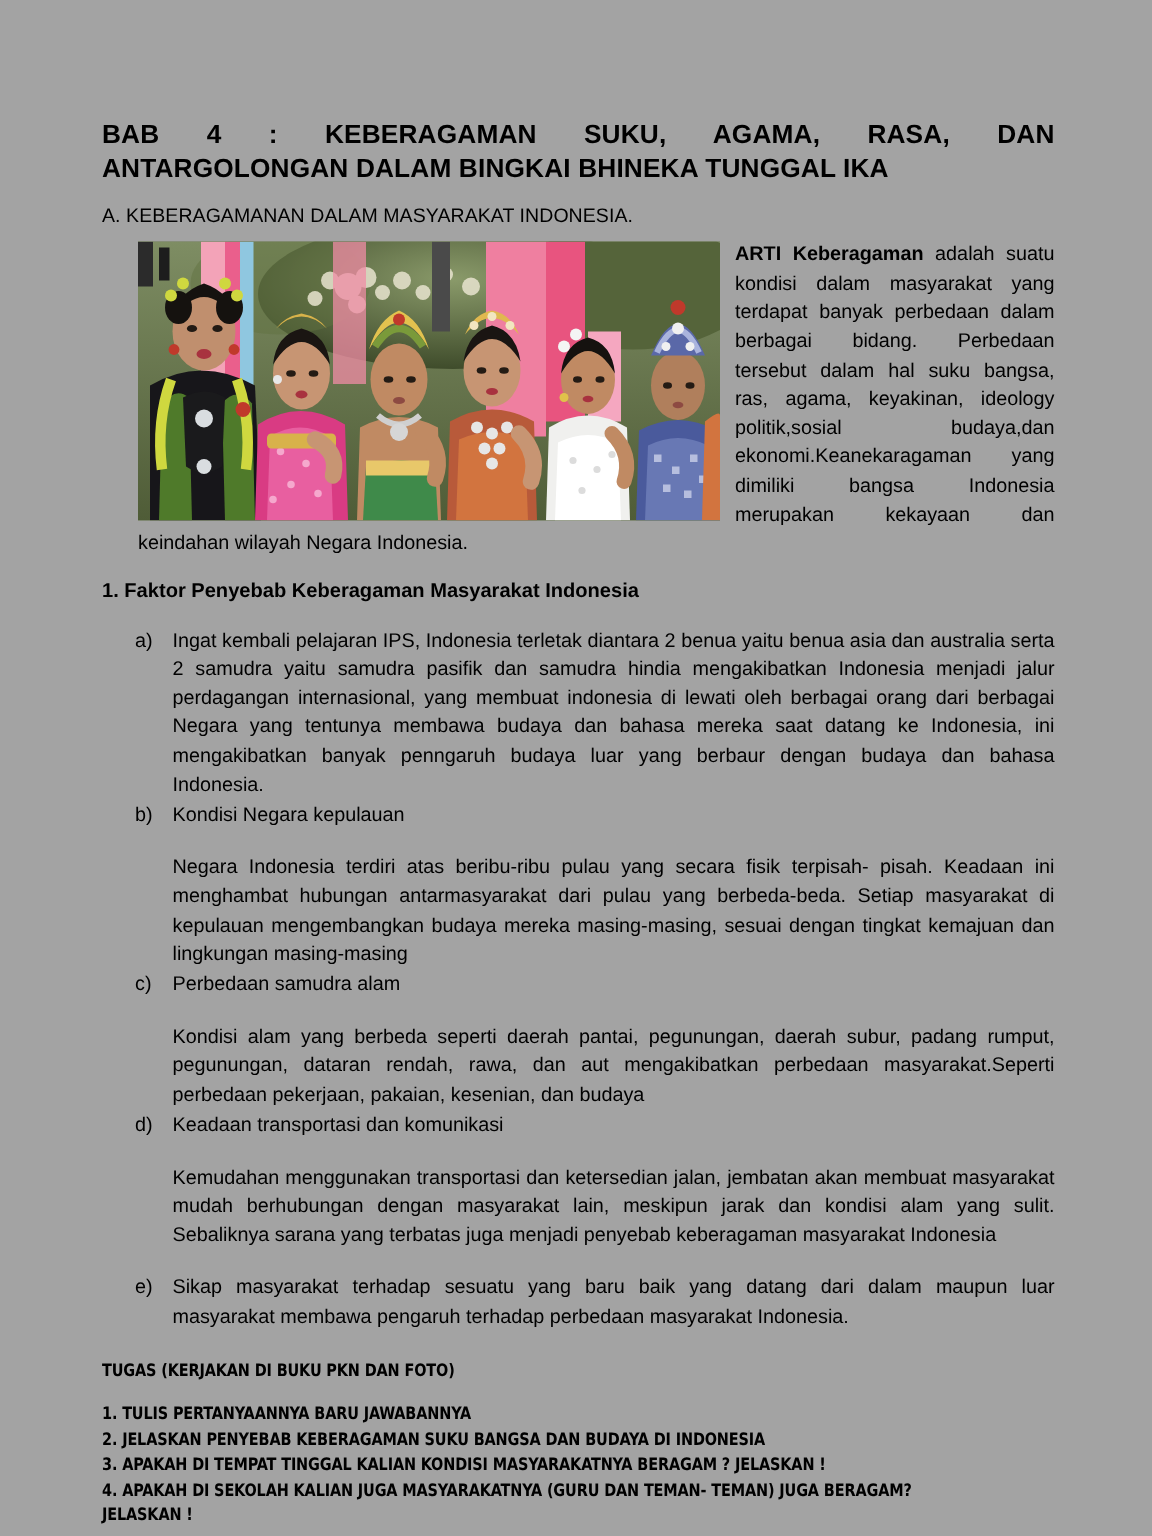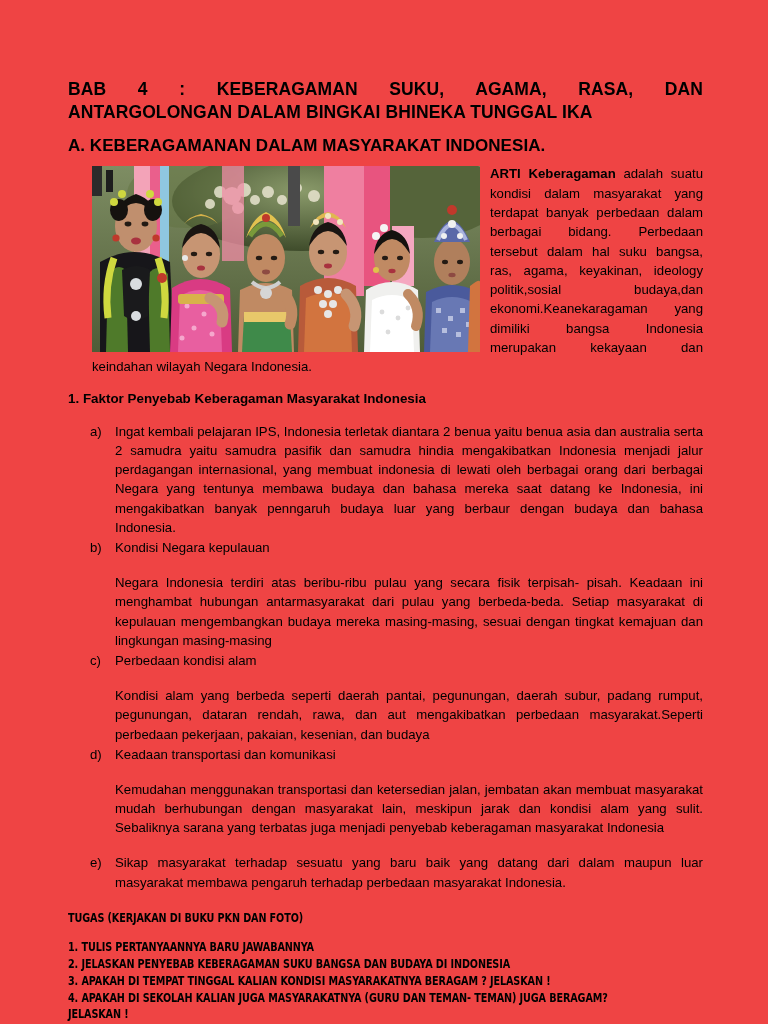--- a/index.html
+++ b/index.html
@@ -11,21 +11,21 @@
     width: 768px;
     height: 1024px;
     font-family: "Liberation Sans", sans-serif;
     color: #000000;
     -webkit-font-smoothing: antialiased;
   }
   .page {
     position: relative;
     width: 768px;
     height: 1024px;
-    background: #ef4444;
+    background: #a3a3a3;
     box-sizing: border-box;
     padding: 78px 65px 0 68px;
     overflow: hidden;
   }
 
   
   .chapter-title {
     font-size: 17.5px;
     font-weight: bold;
     line-height: 1.32;
@@ -35,22 +35,22 @@
     margin: 0 0 6px 0;
   }
   .chapter-title .line2 {
     display: block;
     text-align: center;
     text-align-last: left;
   }
 
   
   .section-heading {
-    font-size: 17px;
-    font-weight: bold;
+    font-size: 13px;
+    font-weight: normal;
     margin: 12px 0 8px 0;
     letter-spacing: 0.05px;
   }
 
   
   .intro-block {
     font-size: 13.2px;
     line-height: 1.465;
     text-align: justify;
     margin: 0;
@@ -351,21 +351,21 @@
     </li>
 
     <li class="alpha-item">
       <span class="alpha-marker">b)</span>
       <div class="alpha-title">Kondisi Negara kepulauan</div>
       <div class="alpha-body">Negara Indonesia terdiri atas beribu-ribu pulau yang secara fisik terpisah- pisah. Keadaan ini menghambat hubungan antarmasyarakat dari pulau yang berbeda-beda. Setiap masyarakat di kepulauan mengembangkan budaya mereka masing-masing, sesuai dengan tingkat kemajuan dan  lingkungan masing-masing</div>
     </li>
 
     <li class="alpha-item">
       <span class="alpha-marker">c)</span>
-      <div class="alpha-title">Perbedaan kondisi alam</div>
+      <div class="alpha-title">Perbedaan samudra alam</div>
       <div class="alpha-body">Kondisi alam yang berbeda seperti daerah pantai, pegunungan, daerah  subur, padang rumput, pegunungan, dataran rendah, rawa, dan aut mengakibatkan perbedaan masyarakat.Seperti perbedaan pekerjaan, pakaian, kesenian, dan budaya</div>
     </li>
 
     <li class="alpha-item">
       <span class="alpha-marker">d)</span>
       <div class="alpha-title">Keadaan transportasi dan komunikasi</div>
       <div class="alpha-body">Kemudahan menggunakan transportasi dan ketersedian jalan, jembatan akan membuat masyarakat mudah berhubungan dengan masyarakat lain, meskipun jarak dan kondisi alam yang sulit. Sebaliknya sarana yang terbatas juga menjadi penyebab keberagaman masyarakat Indonesia</div>
     </li>
 
     <li class="alpha-item">

